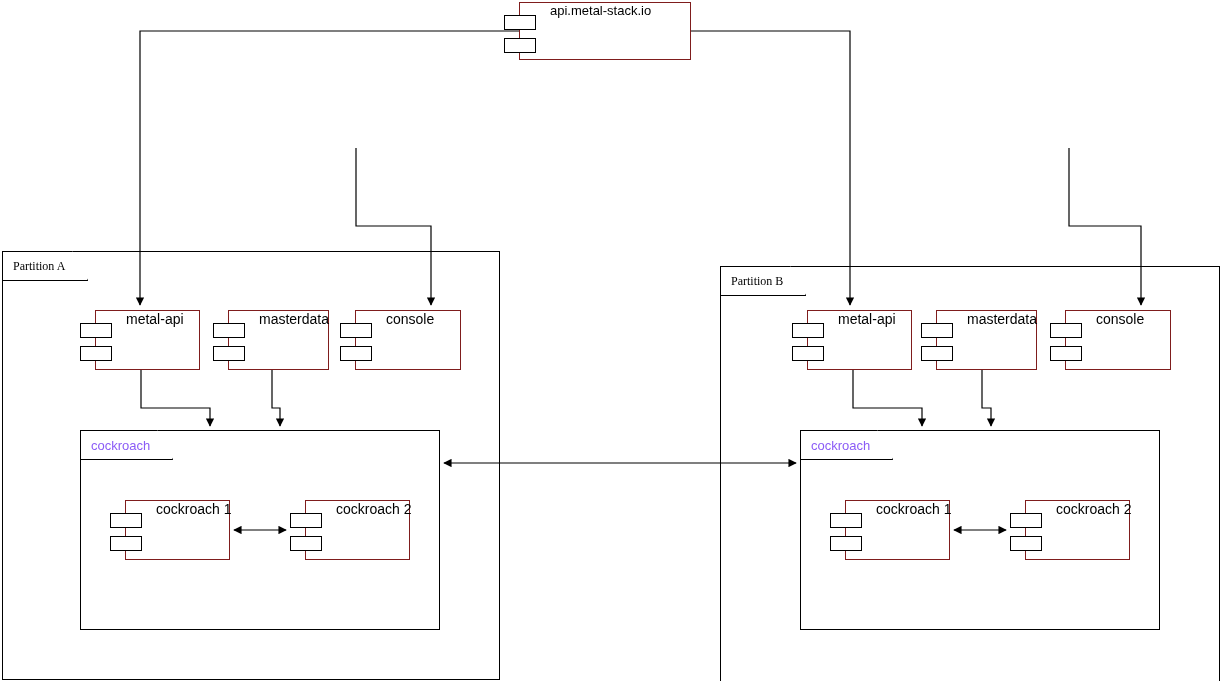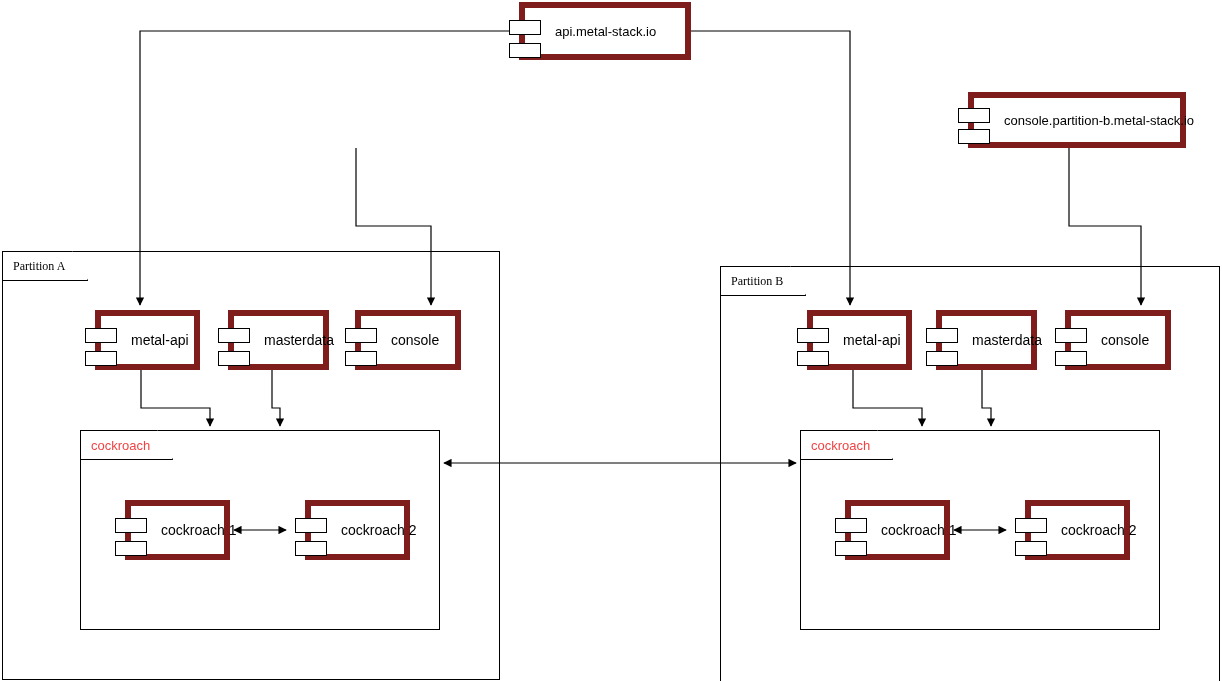--- a/index.html
+++ b/index.html
@@ -50,31 +50,31 @@
   }
   .frame-tab.serif {
     font-family: "Liberation Serif", serif;
     font-size: 12px;
     color: #000000;
     text-align: right;
   }
   .frame-tab.sans {
     font-family: "Liberation Sans", sans-serif;
     font-size: 13px;
-    color: #ef4444;
+    color: #8b5cf6;
   }
 
   
   .component {
     position: absolute;
     box-sizing: border-box;
-    border: 6px solid #7f1d1d;
+    border: 1px solid #7f1d1d;
     background: #ffffff;
     display: flex;
-    align-items: center;
+    align-items: flex-start;
   }
   .component .clabel {
     font-size: 14px;
     color: #000000;
     white-space: nowrap;
     padding-left: 30px;
   }
   .component.big .clabel {
     font-size: 13px;
   }
@@ -133,25 +133,20 @@
     </g>
   </svg>
 
   <div class="component big" style="left:519px; top:2px; width:172px; height:58px;">
     <span class="comp-tab t1"></span>
     <span class="comp-tab t2"></span>
     <span class="clabel">api.metal-stack.io</span>
   </div>
 
 
-  <div class="component big" style="left:968px; top:92px; width:218px; height:56px;">
-    <span class="comp-tab s1"></span>
-    <span class="comp-tab s2"></span>
-    <span class="clabel">console.partition-b.metal-stack.io</span>
-  </div>
 
   <div class="frame" style="left:2px; top:251px; width:498px; height:429px;">
     <div class="frame-tab serif">
       <span>Partition A</span>
     </div>
   </div>
 
   <div class="component" style="left:95px; top:310px; width:105px; height:60px;">
     <span class="comp-tab t1"></span>
     <span class="comp-tab t2"></span>

